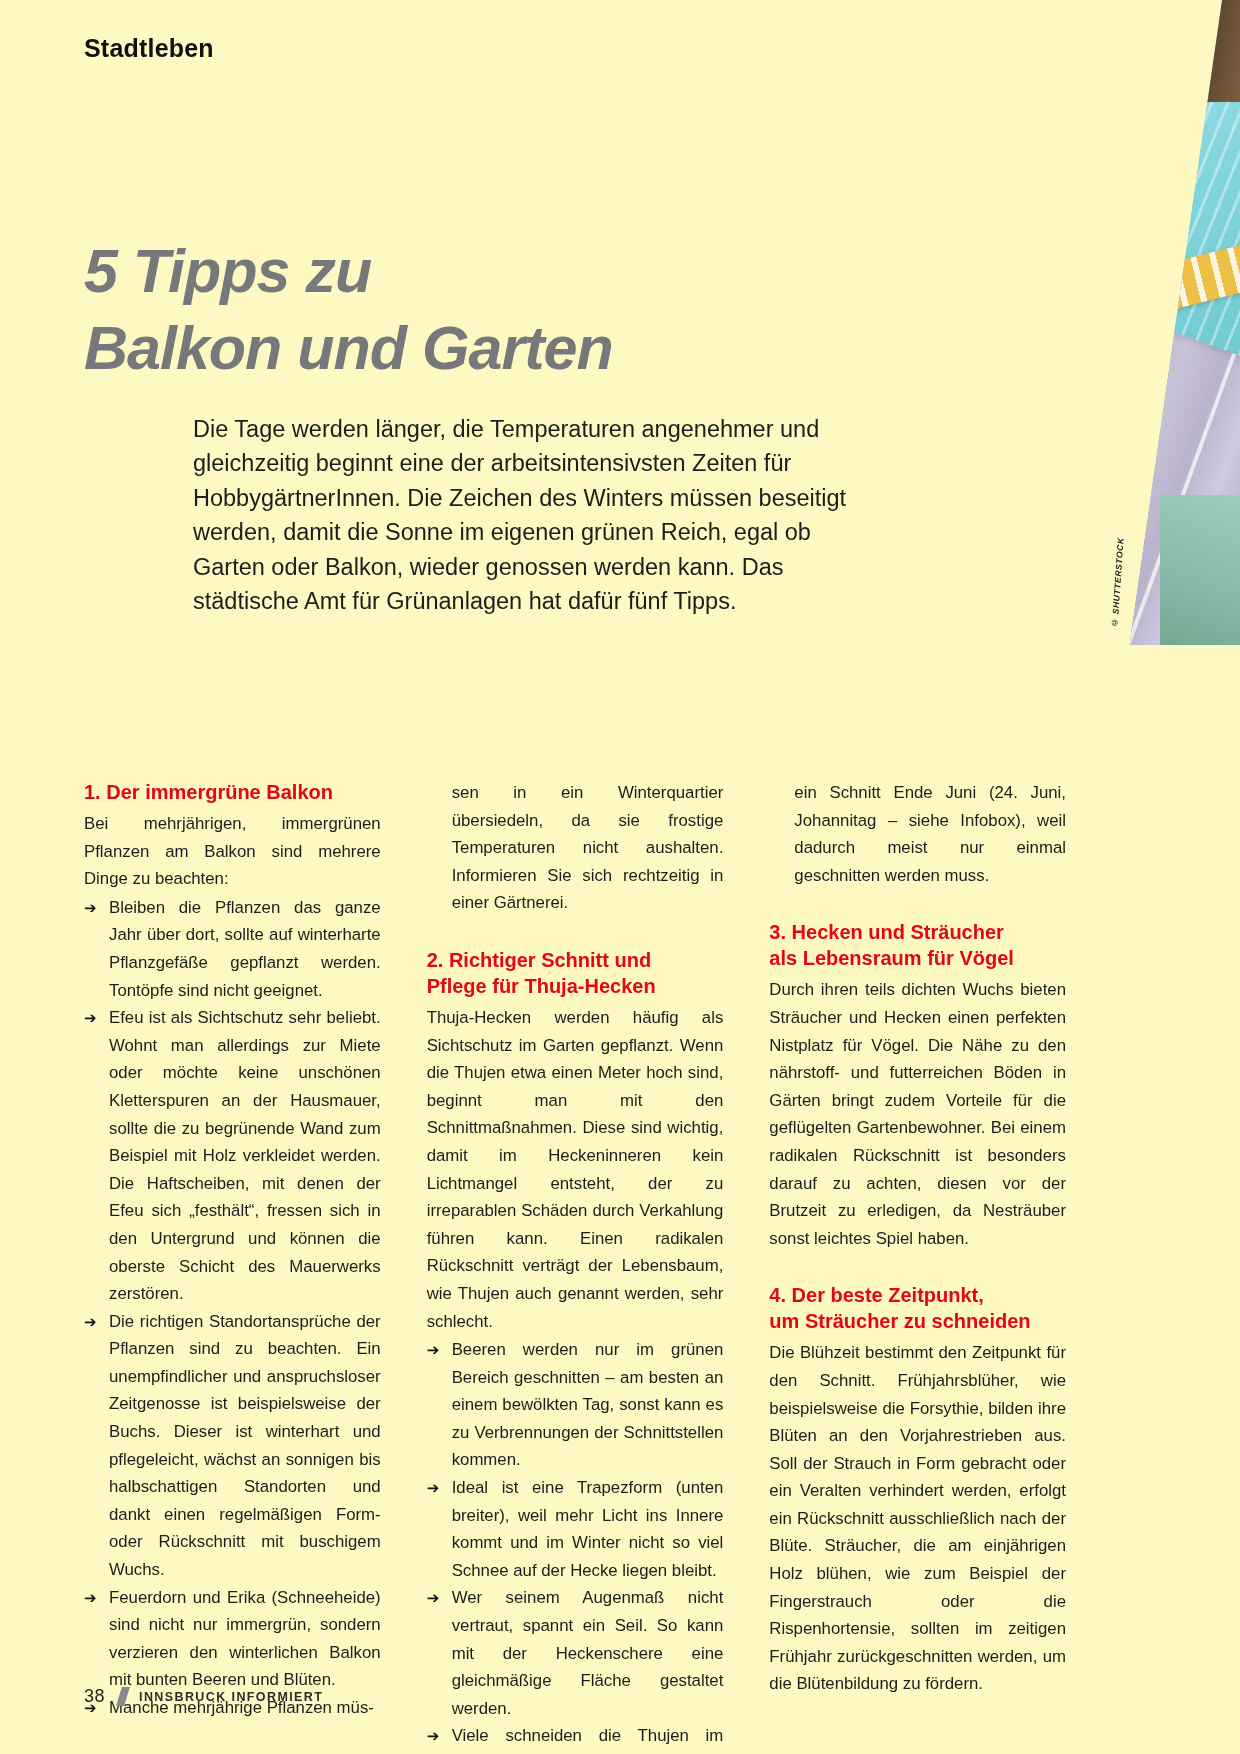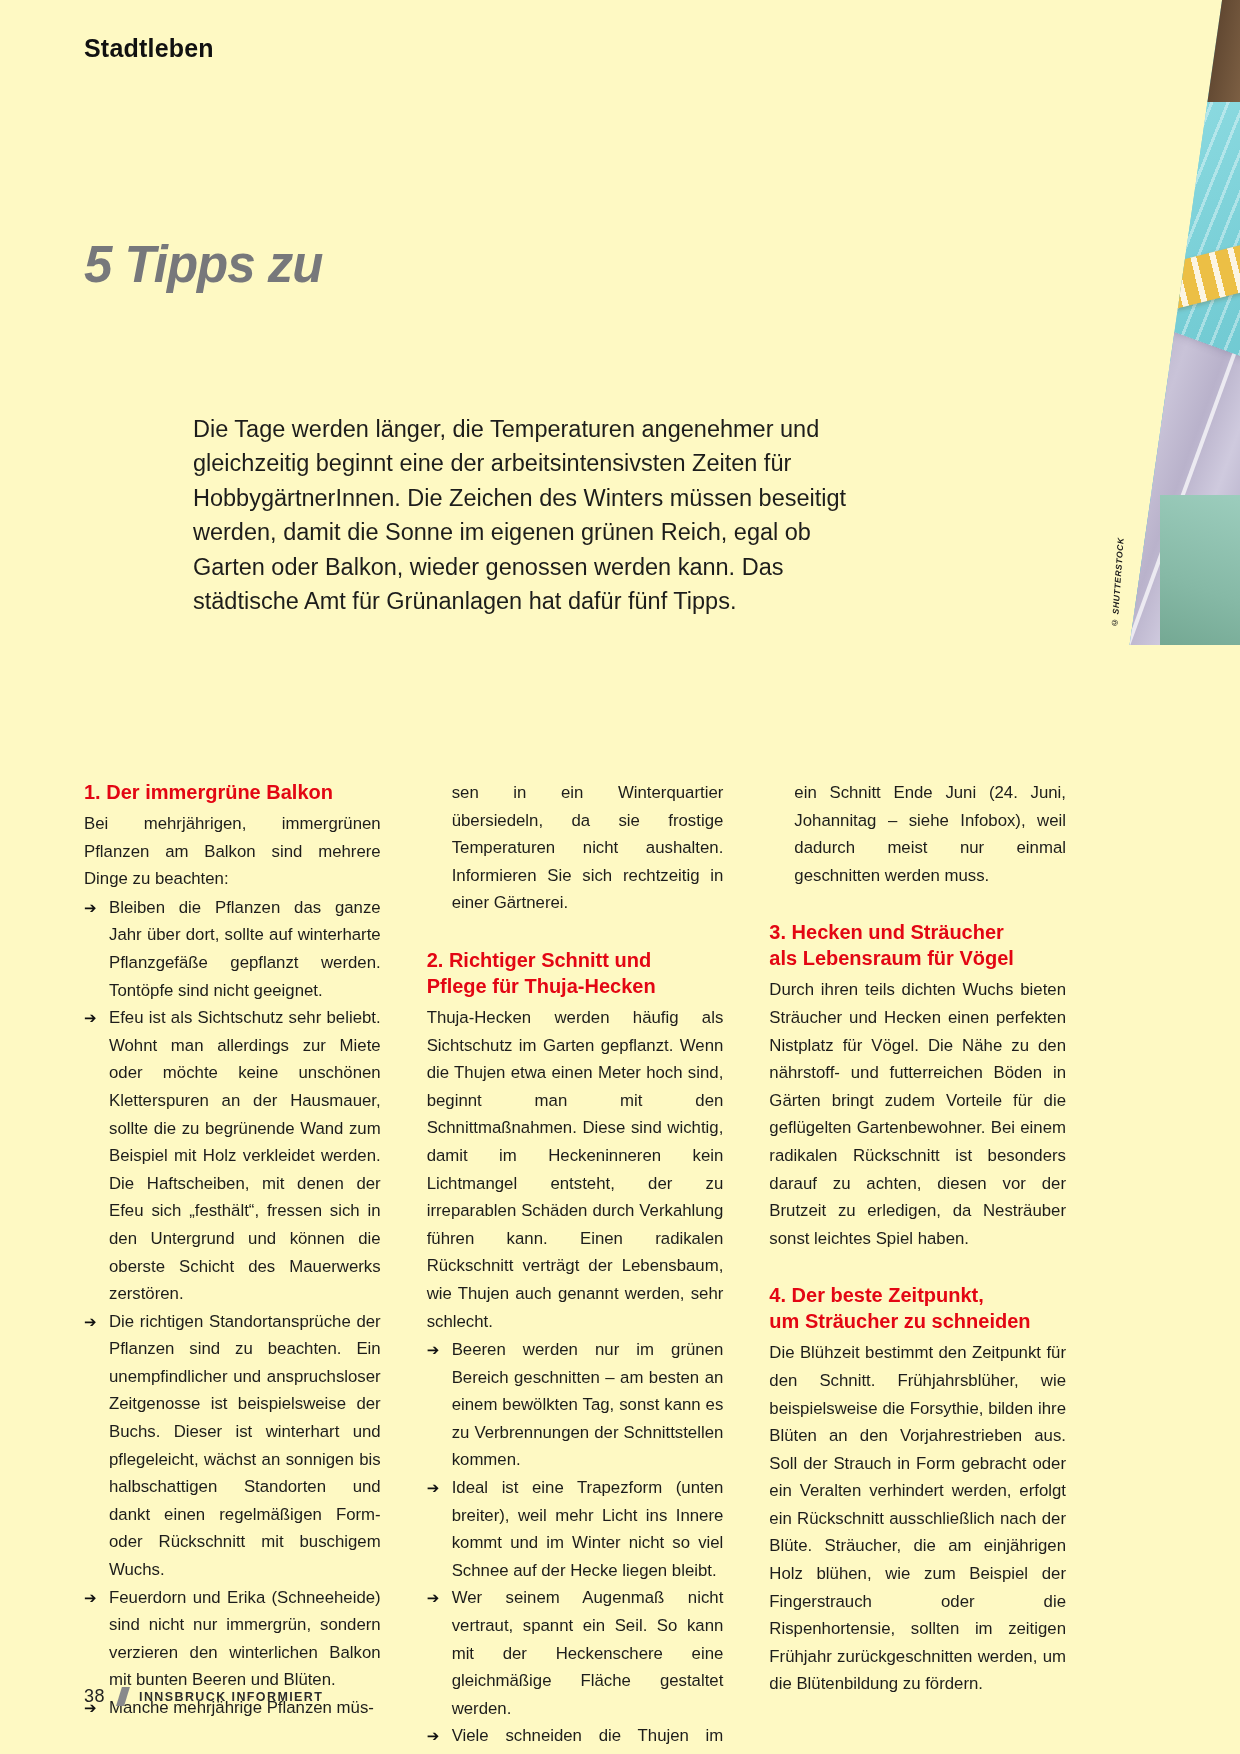--- a/index.html
+++ b/index.html
@@ -15,21 +15,21 @@
 
   
   .section-label{
     position:absolute;left:84px;top:34px;
     font-size:25px;font-weight:700;letter-spacing:.2px;color:#111;
   }
 
   
   .page-title{
     position:absolute;left:84px;top:192px;
-    font-size:51px;line-height:77px;
+    font-size:61px;line-height:77px;
     font-weight:700;font-style:italic;
     color:#77787b;letter-spacing:-1px;
   }
   .page-title span{display:block;}
 
   
   .intro{
     position:absolute;left:193px;top:388px;width:660px;
     font-size:23.5px;line-height:34.5px;color:#1d1d1b;
   }
@@ -121,20 +121,21 @@
 </style>
 </head>
 <body>
 
 <div class="page">
 
   <div class="section-label">Stadtleben</div>
 
   <h1 class="page-title">
     <span>5 Tipps zu</span>
+    <span>Balkon und Garten</span>
   </h1>
 
   <p class="intro">Die Tage werden länger, die Temperaturen angenehmer und gleichzeitig beginnt eine der arbeitsintensivsten Zeiten für HobbygärtnerInnen. Die Zeichen des Winters müssen beseitigt werden, damit die Sonne im eigenen grünen Reich, egal ob Garten oder Balkon, wieder genossen werden kann. Das städtische Amt für Grünanlagen hat dafür fünf Tipps.</p>
 
   <div class="photo">
     <div class="teal"></div>
     <div class="yellow-band"></div>
     <div class="lavender">
       <div class="frame-line"></div>
     </div>

